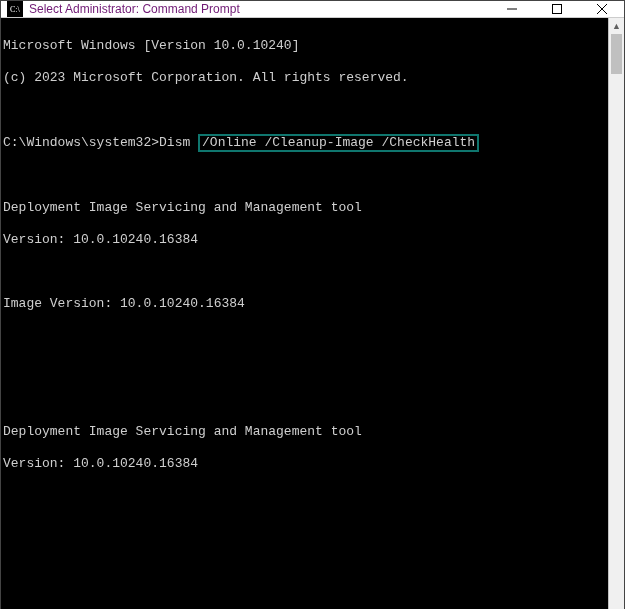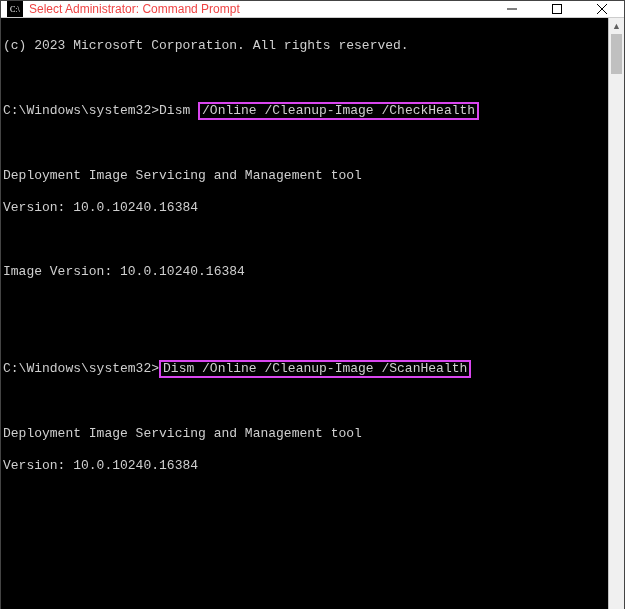--- a/index.html
+++ b/index.html
@@ -31,21 +31,21 @@
     height: 16px;
     background: #000;
     display: inline-flex;
     align-items: center;
     justify-content: center;
     margin-right: 6px;
   }
   .appicon svg { display: block; }
   .title {
     font-size: 12px;
-    color: #ef4444;
+    color: #701a75;
     flex: 1;
   }
   .winbtns {
     display: flex;
     height: 100%;
   }
   .winbtn {
     width: 45px;
     height: 100%;
     display: flex;
@@ -88,21 +88,21 @@
   }
   .scroll-thumb {
     position: absolute;
     top: 16px;
     left: 2px;
     right: 2px;
     height: 40px;
     background: #c0c0c0;
   }
   .hl {
-    border: 2px solid #d946ef;
+    border: 2px solid #0f766e;
     padding: 0 2px;
     display: inline-block;
     line-height: 14px;
   }
   .blank { height: 16px; }
 </style>
 </head>
 <body>
 
 <div class="window">
@@ -128,31 +128,31 @@
       <div class="winbtn">
         <svg width="10" height="10">
             <line x1="0" y1="0" x2="10" y2="10" stroke="#000" stroke-width="1"></line>
             <line x1="10" y1="0" x2="0" y2="10" stroke="#000" stroke-width="1"></line>
           </svg>
       </div>
     </div>
   </div>
   <div class="client">
     <div class="terminal">
+<div>Microsoft Windows [Version 10.0.10240]</div>
 <div>(c) 2023 Microsoft Corporation. All rights reserved.</div>
 <div class="blank"></div>
 <div><span>C:\Windows\system32&gt;Dism </span><span class="hl">/Online /Cleanup-Image /CheckHealth</span></div>
 <div class="blank"></div>
 <div>Deployment Image Servicing and Management tool</div>
 <div>Version: 10.0.10240.16384</div>
 <div class="blank"></div>
 <div>Image Version: 10.0.10240.16384</div>
 <div class="blank"></div>
 <div class="blank"></div>
-<div><span>C:\Windows\system32&gt;</span><span class="hl">Dism /Online /Cleanup-Image /ScanHealth</span></div>
 <div class="blank"></div>
 <div>Deployment Image Servicing and Management tool</div>
 <div>Version: 10.0.10240.16384</div>
 <div class="blank"></div>
 
 
 
 
 
 

